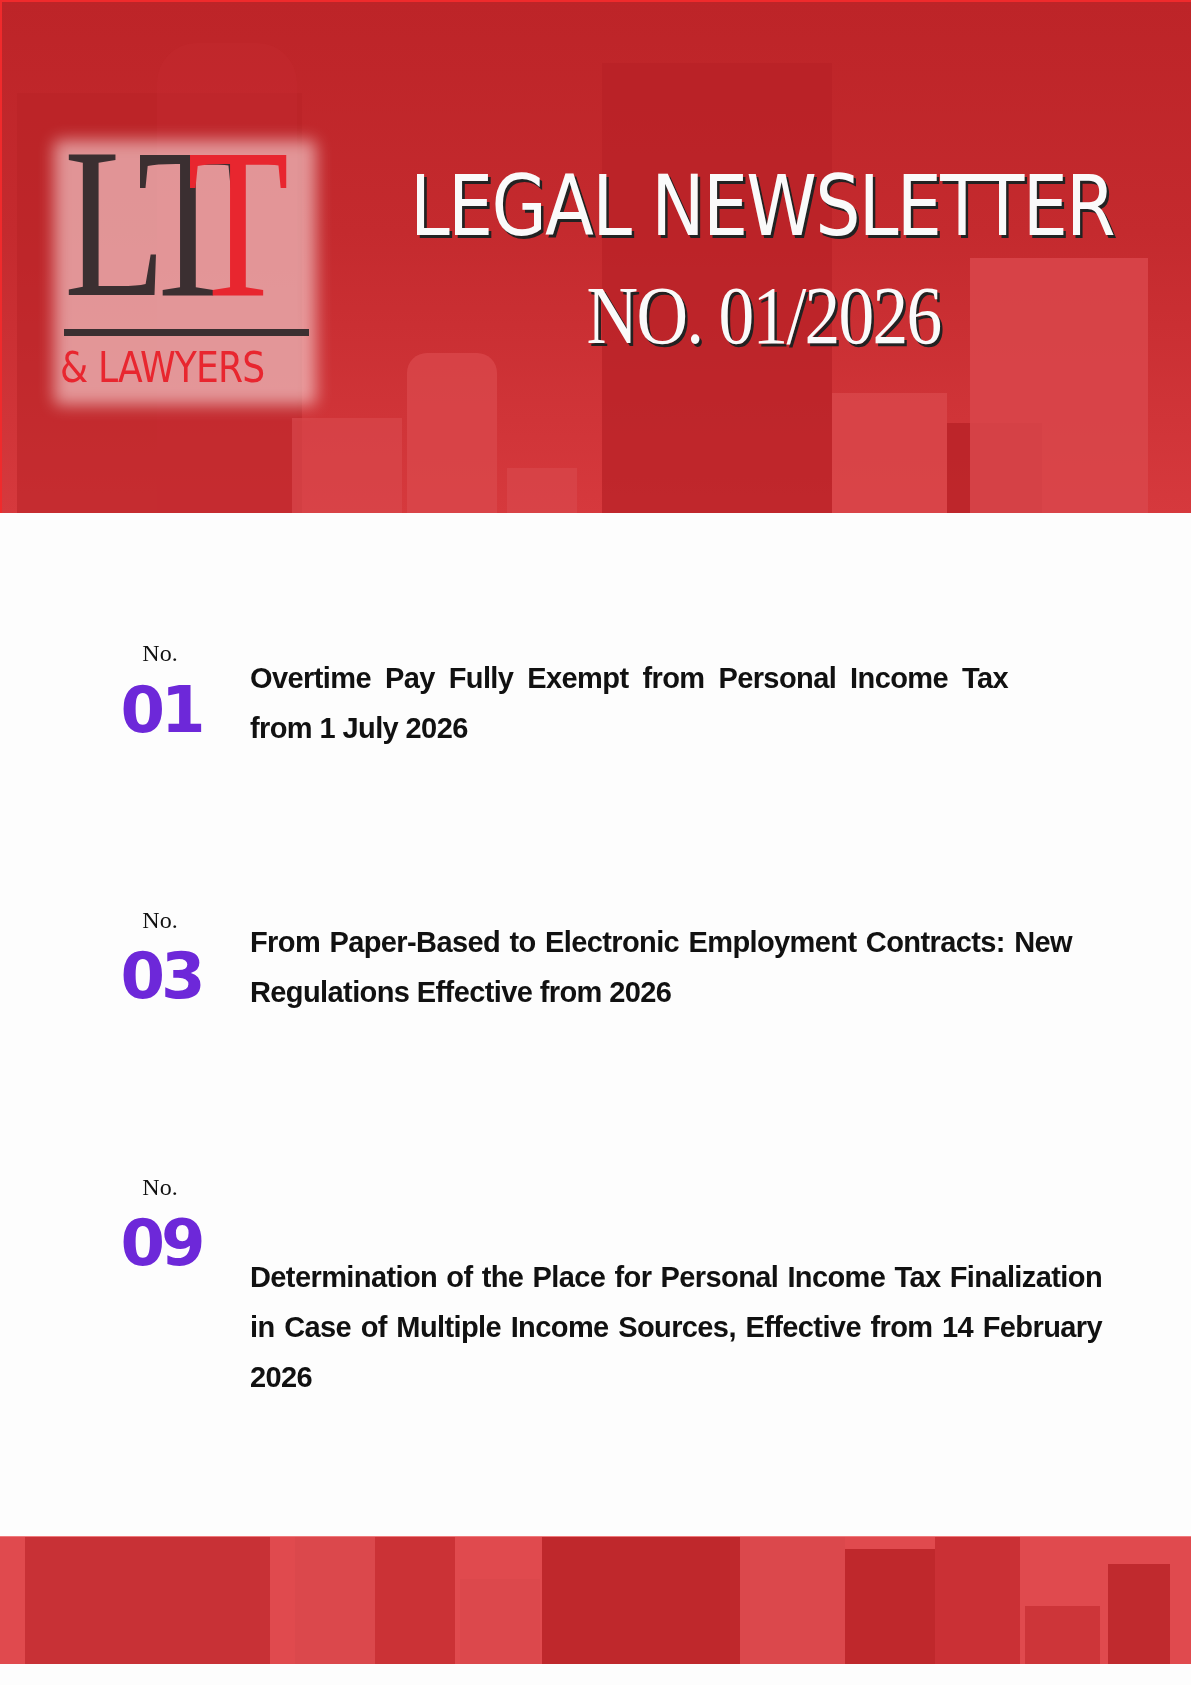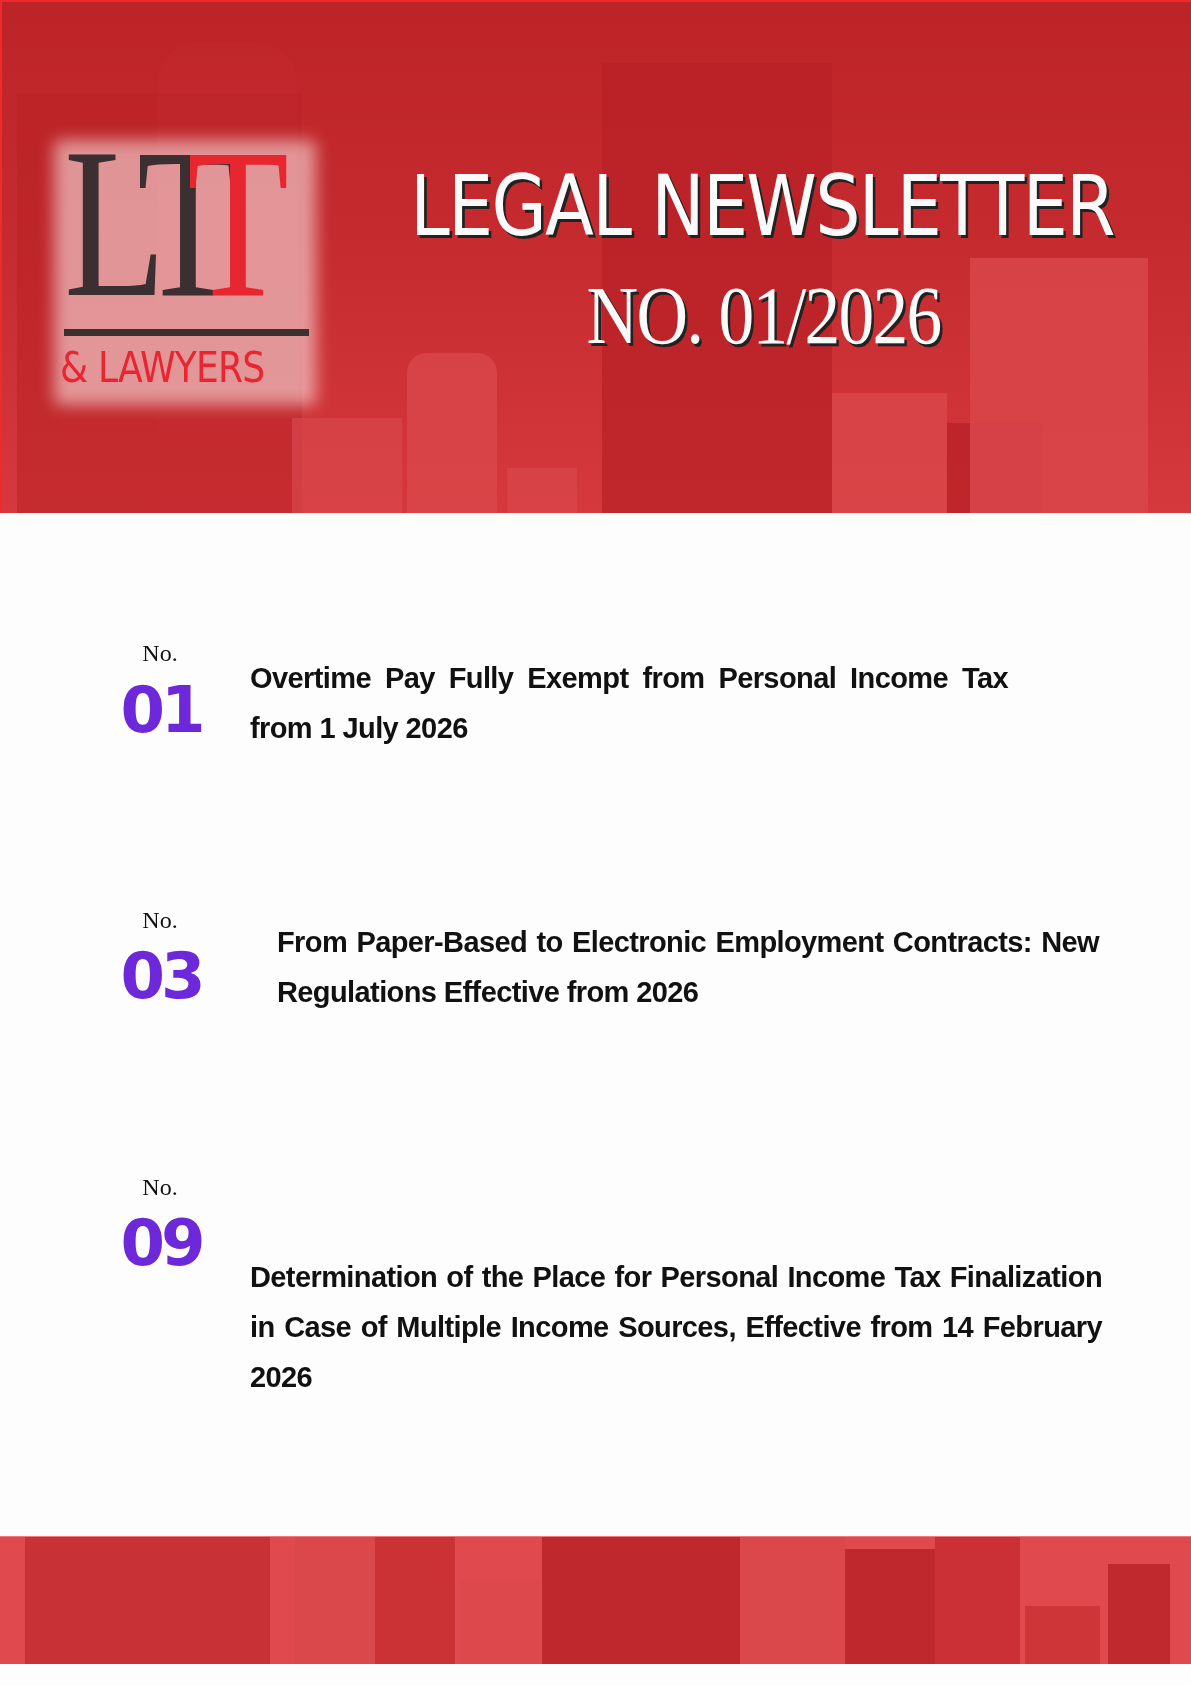--- a/index.html
+++ b/index.html
@@ -76,21 +76,21 @@
 
 <div class="item" style="top:0;">
   <div class="item-no" style="top:640px;">No.</div>
   <div class="item-num" style="top:678px;">01</div>
   <div class="item-title" style="top:653px; width:758px;">Overtime Pay Fully Exempt from Personal Income Tax from 1 July 2026</div>
 </div>
 
 <div class="item" style="top:0;">
   <div class="item-no" style="top:907px;">No.</div>
   <div class="item-num" style="top:944px;">03</div>
-  <div class="item-title" style="top:917px; width:822px;margin-left:27px;">From Paper-Based to Electronic Employment Contracts: New Regulations Effective from 2026</div>
+  <div class="item-title" style="top:917px; width:822px;">From Paper-Based to Electronic Employment Contracts: New Regulations Effective from 2026</div>
 </div>
 
 <div class="item" style="top:0;">
   <div class="item-no" style="top:1174px;">No.</div>
   <div class="item-num" style="top:1211px;">09</div>
   <div class="item-title" style="top:1252px; width:852px;">Determination of the Place for Personal Income Tax Finalization in Case of Multiple Income Sources, Effective from 14 February 2026</div>
 </div>
 
 <div class="credits">
 </div>

